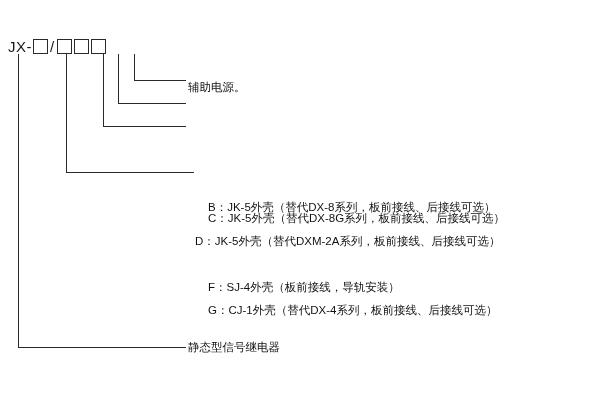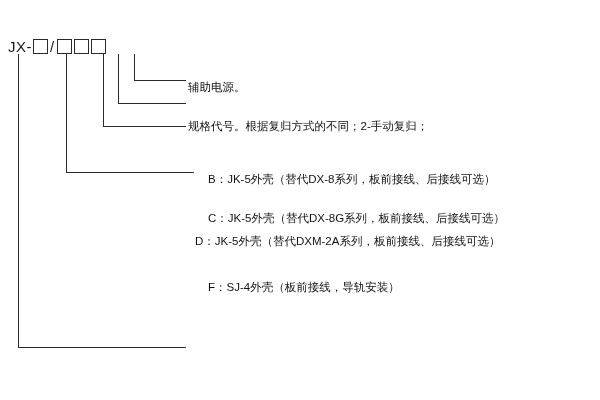--- a/index.html
+++ b/index.html
@@ -57,21 +57,21 @@
     font-size: 11.5px;
     line-height: 14px;
     white-space: nowrap;
     color: #111111;
   }
   .n1 { left: 188px; top: 73px; }
   .n2 { left: 188px; top: 80px; }
   .n3 { left: 188px; top: 119px; }
   .n4 { left: 198px; top: 141px; }
   .n5 { left: 196px; top: 165px; }
-  .n6 { left: 208px; top: 172px; }
+  .n6 { left: 208px; top: 200px; }
   .n7 { left: 208px; top: 211px; text-align: right; }
   .n8 { left: 195px; top: 234px; }
   .n9 { left: 208px; top: 257px; }
   .n10 { left: 208px; top: 280px; }
   .n11 { left: 208px; top: 303px; }
   .n12 { left: 188px; top: 340px; }
 </style>
 </head>
 <body>
 
@@ -95,19 +95,20 @@
 
       <path d="M103.5 53.5 L103.5 126.5 L186 126.5"></path>
 
       <path d="M66.5 53.5 L66.5 172.5 L194 172.5"></path>
 
       <path d="M18.5 53.5 L18.5 347.5 L186 347.5"></path>
     </g>
   </svg>
 
   <div class="note n2">辅助电源。</div>
-  <div class="note n3">规格代号。根据复归方式的不同；2-手动复归；</div>
   <div class="note n6">B：JK-5外壳（替代DX-8系列，板前接线、后接线可选）</div>
   <div class="note n7">C：JK-5外壳（替代DX-8G系列，板前接线、后接线可选）</div>
   <div class="note n8">D：JK-5外壳（替代DXM-2A系列，板前接线、后接线可选）</div>
   <div class="note n10">F：SJ-4外壳（板前接线，导轨安装）</div>
+  <div class="note n11">G：CJ-1外壳（替代DX-4系列，板前接线、后接线可选）</div>
+  <div class="note n12">静态型信号继电器</div>
 
 </div>
 
 </body></html>

